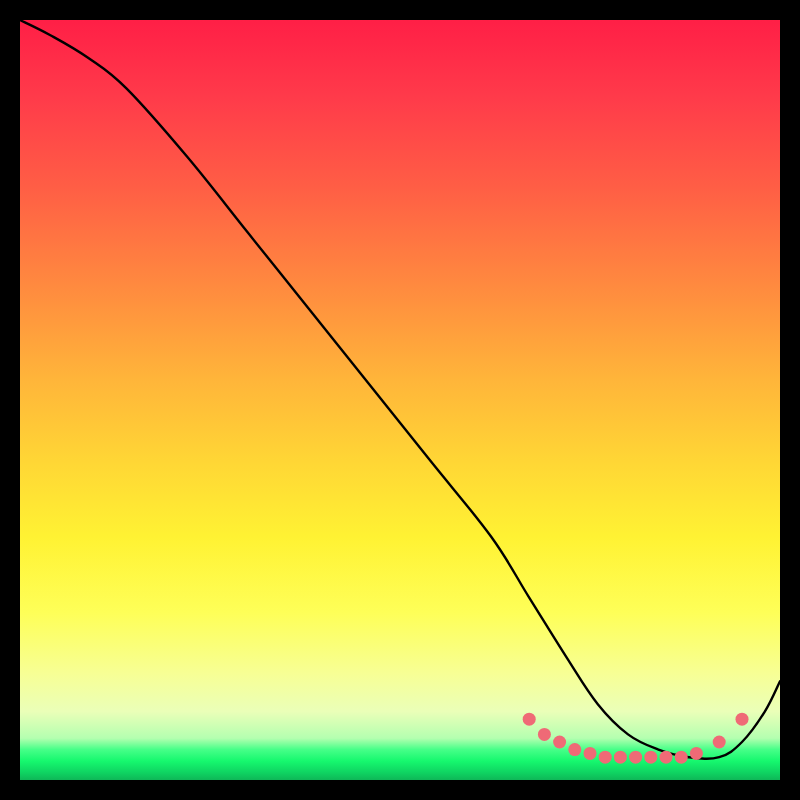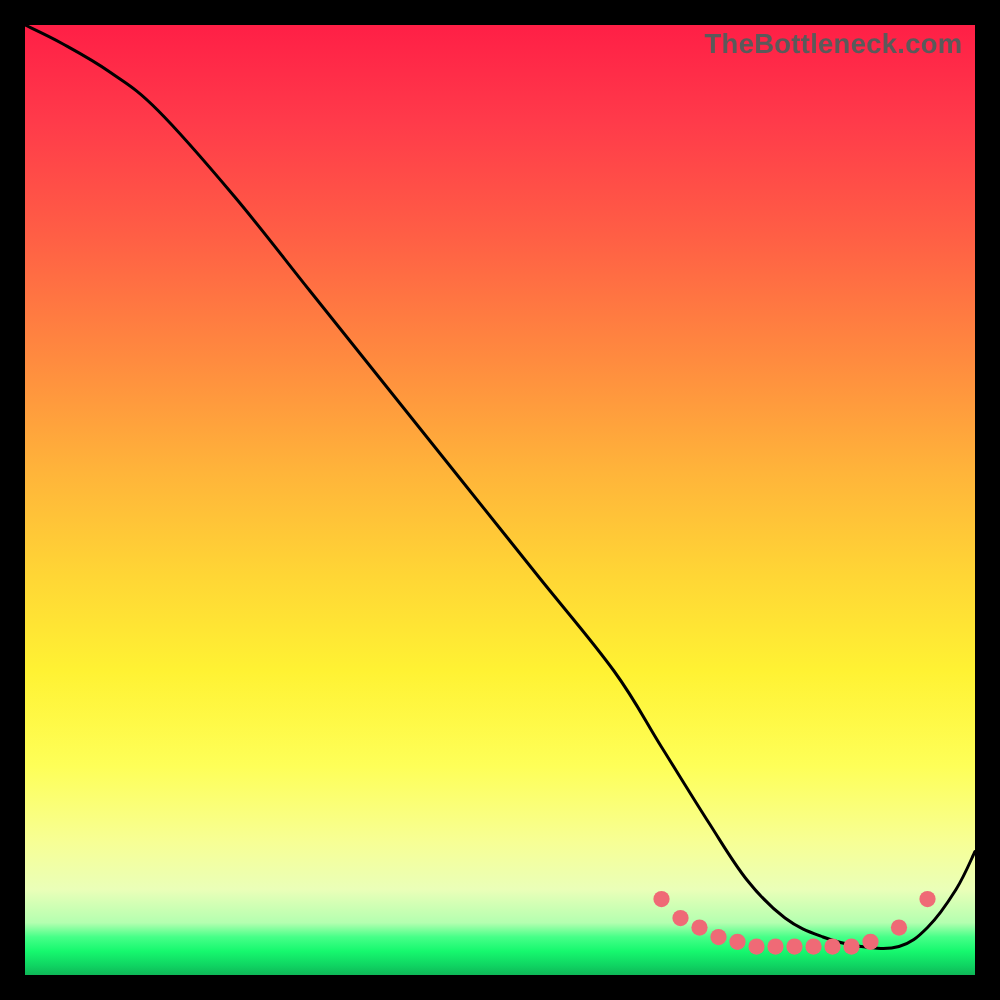--- a/index.html
+++ b/index.html
@@ -62,21 +62,20 @@
     overflow: visible;
   }
 </style>
 </head>
 <body>
 
 <div class="frame">
 
   <div class="plot">
 
-    <span class="watermark">TheBottleneck.com</span>
 
     <svg class="curve" viewBox="0 0 760 760">
       <path id="curve-path" fill="none" stroke="#000" stroke-width="2.4" stroke-linejoin="round" stroke-linecap="round" d="M 0.0 0.0 C 5.5 2.7, 18.1 8.4, 30.4 15.2 C 42.7 22.0, 54.7 28.4, 68.4 38.0 C 82.1 47.6, 88.6 50.6, 106.4 68.4 C 124.2 86.2, 145.3 110.8, 167.2 136.8 C 189.1 162.8, 206.1 185.4, 228.0 212.8 C 249.9 240.2, 266.9 261.4, 288.8 288.8 C 310.7 316.2, 327.7 337.4, 349.6 364.8 C 371.5 392.2, 388.5 413.4, 410.4 440.8 C 432.3 468.2, 453.4 492.2, 471.2 516.8 C 489.0 541.4, 495.5 555.7, 509.2 577.6 C 522.9 599.5, 534.9 619.2, 547.2 638.4 C 559.5 657.6, 566.7 670.3, 577.6 684.0 C 588.5 697.7, 597.1 706.2, 608.0 714.4 C 618.9 722.6, 627.5 725.5, 638.4 729.6 C 649.3 733.7, 657.9 735.8, 668.8 737.2 C 679.7 738.6, 689.6 739.9, 699.2 737.2 C 708.8 734.5, 713.8 730.2, 722.0 722.0 C 730.2 713.8, 738.0 702.5, 744.8 691.6 C 751.6 680.7, 757.3 666.7, 760.0 661.2"></path>
       <g id="marker-group">
           <circle cx="509.2" cy="699.2" r="6.5" fill="#ef6a76"></circle>
           <circle cx="524.4" cy="714.4" r="6.5" fill="#ef6a76"></circle>
           <circle cx="539.6" cy="722.0" r="6.5" fill="#ef6a76"></circle>
           <circle cx="554.8" cy="729.6" r="6.5" fill="#ef6a76"></circle>
           <circle cx="570.0" cy="733.4" r="6.5" fill="#ef6a76"></circle>
           <circle cx="585.2" cy="737.2" r="6.5" fill="#ef6a76"></circle>

